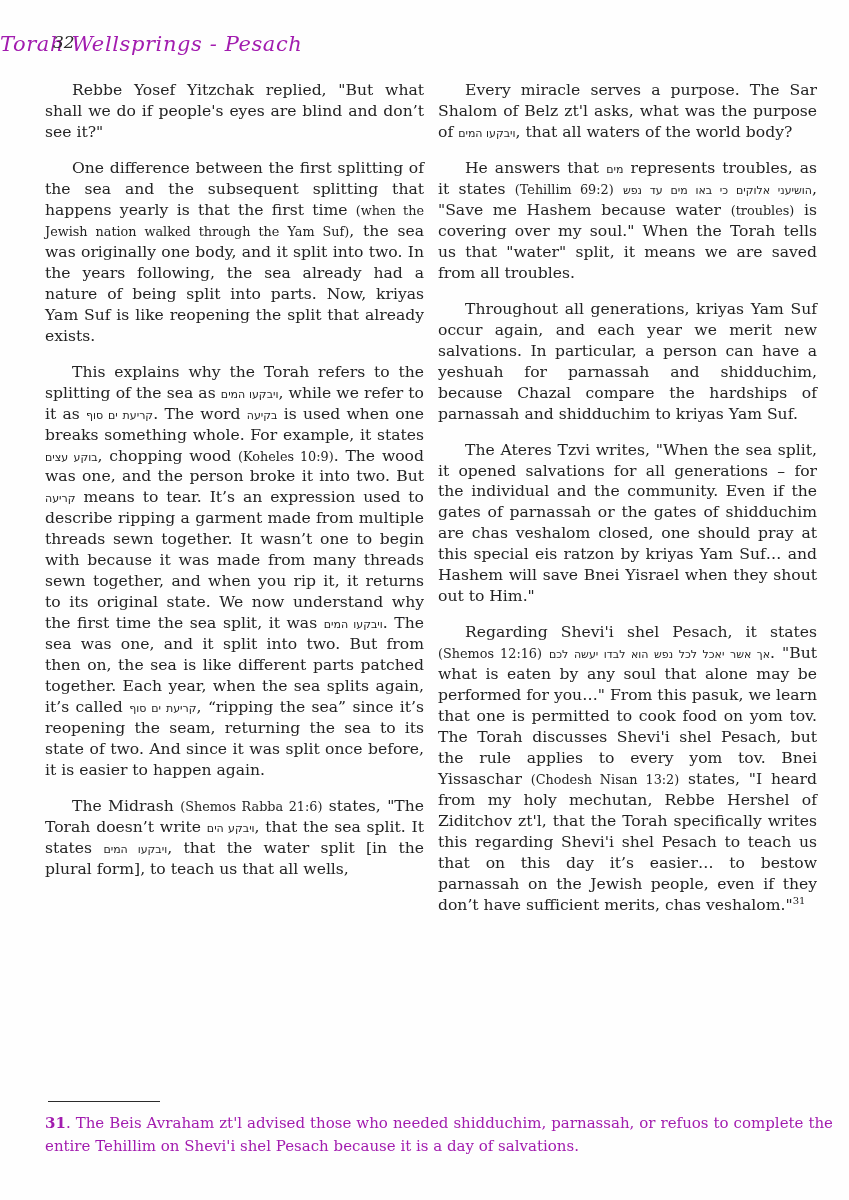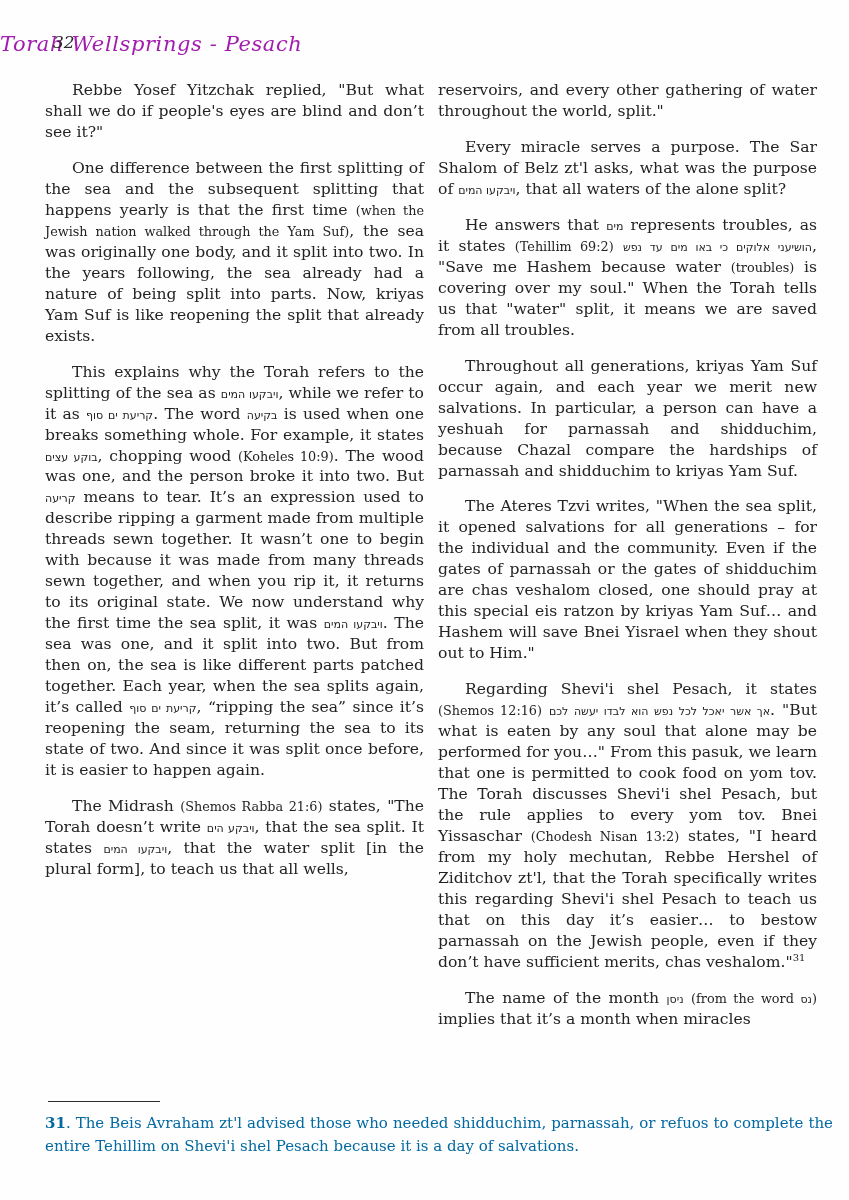--- a/index.html
+++ b/index.html
@@ -35,48 +35,46 @@
   .sm { font-size:12.8px; }
   .he { font-family:"DejaVu Sans",sans-serif; font-size:11px; }
   .sup { vertical-align:super; font-size:10px; line-height:0; }
   .bd { font-weight:bold; }
   .fsep {
     position:absolute; left:48px; top:1101px;
     width:112px; border-top:1.7px solid #2b2b2b;
   }
   .footnote {
     position:absolute; left:45px; right:16px; top:1112px;
-    font-size:15px; line-height:1.5; text-align:justify; color:#0369a1;
+    font-size:15px; line-height:1.5; text-align:justify; color:#a21caf;
   }
 </style>
 </head>
 <body>
 
 <div class="page">
 
   <div class="header">
     <span class="pagenum">32</span>
     <div class="title">Torah Wellsprings  - Pesach</div>
   </div>
 
   <div class="columns">
     <div class="col">
         <p class="para"><span>Rebbe Yosef Yitzchak replied, "But what shall we do if people's eyes are blind and don’t see it?"</span></p>
         <p class="para"><span>One difference between the first splitting of the sea and the subsequent splitting that happens yearly is that the first time </span><span class="sm">(when the Jewish nation walked through the Yam Suf)</span><span>, the sea was originally one body, and it split into two. In the years following, the sea already had a nature of being split into parts. Now, </span><span class="it">kriyas Yam Suf</span><span> is like reopening the split that already exists.</span></p>
         <p class="para"><span>This explains why the Torah refers to the splitting of the sea as </span><span class="he">ויבקעו המים</span><span>, while we refer to it as </span><span class="he">קריעת ים סוף</span><span>. The word </span><span class="he">בקיעה</span><span> is used when one breaks something whole. For example, it states </span><span class="he">בוקע עצים</span><span>, chopping wood </span><span class="sm">(</span><span class="sm it">Koheles</span><span class="sm"> 10:9)</span><span>. The wood was one, and the person broke it into two. But </span><span class="he">קריעה</span><span> means to tear. It’s an expression used to describe ripping a garment made from multiple threads sewn together. It wasn’t one to begin with because it was made from many threads sewn together, and when you rip it, it returns to its original state. We now understand why the first time the sea split, it was </span><span class="he">ויבקעו המים</span><span>. The sea was one, and it split into two. But from then on, the sea is like different parts patched together. Each year, when the sea splits again, it’s called </span><span class="he">קריעת ים סוף</span><span>, “ripping the sea” since it’s reopening the seam, returning the sea to its state of two. And since it was split once before, it is easier to happen again.</span></p>
         <p class="para"><span>The Midrash </span><span class="sm">(</span><span class="sm it">Shemos Rabba</span><span class="sm"> 21:6)</span><span> states, "The Torah doesn’t write </span><span class="he">ויבקע הים</span><span>, that the </span><span class="it">sea</span><span> split. It states </span><span class="he">ויבקעו המים</span><span>, that the </span><span class="it">water</span><span> split [in the plural form], to teach us that all wells,</span></p>
       </div>
     <div class="col">
-        <p class="para noind"><span>reservoirs, and every other gathering of water throughout the world, split."</span></p>
-        <p class="para"><span>Every miracle serves a purpose. The Sar Shalom of Belz </span><span class="it">zt'l</span><span> asks, what was the purpose of </span><span class="he">ויבקעו המים</span><span>, that all waters of the alone split?</span></p>
+        <p class="para"><span>Every miracle serves a purpose. The Sar Shalom of Belz </span><span class="it">zt'l</span><span> asks, what was the purpose of </span><span class="he">ויבקעו המים</span><span>, that all waters of the world body?</span></p>
         <p class="para"><span>He answers that </span><span class="he">מים</span><span> represents troubles, as it states </span><span class="sm">(</span><span class="sm it">Tehillim</span><span class="sm"> 69:2)</span><span> </span><span class="he">הושיעני אלוקים כי באו מים עד נפש</span><span>, "Save me Hashem because water </span><span class="sm">(troubles)</span><span> is covering over my soul." When the Torah tells us that "water" split, it means we are saved from all troubles.</span></p>
         <p class="para"><span>Throughout all generations, </span><span class="it">kriyas Yam Suf</span><span> occur again, and each year we merit new salvations. In particular, a person can have a </span><span class="it">yeshuah</span><span> for </span><span class="it">parnassah</span><span> and </span><span class="it">shidduchim</span><span>, because Chazal compare the hardships of </span><span class="it">parnassah</span><span> and </span><span class="it">shidduchim</span><span> to </span><span class="it">kriyas Yam Suf</span><span>.</span></p>
         <p class="para"><span>The Ateres Tzvi writes, "When the sea split, it opened salvations for all generations – for the individual and the community. Even if the gates of </span><span class="it">parnassah</span><span> or the gates of </span><span class="it">shidduchim</span><span> are </span><span class="it">chas veshalom</span><span> closed, one should pray at this special </span><span class="it">eis ratzon</span><span> by kriyas Yam Suf… and Hashem will save Bnei Yisrael when they shout out to Him."</span></p>
         <p class="para"><span>Regarding Shevi'i shel Pesach, it states </span><span class="sm">(Shemos 12:16)</span><span> </span><span class="he">אך אשר יאכל לכל נפש הוא לבדו יעשה לכם</span><span>. "But what is eaten by any soul that alone may be performed for you…" From this pasuk, we learn that one is permitted to cook food on yom tov. The Torah discusses Shevi'i shel Pesach, but the rule applies to every yom tov. Bnei Yissaschar </span><span class="sm">(</span><span class="sm it">Chodesh Nisan</span><span class="sm"> 13:2)</span><span> states, "I heard from my holy </span><span class="it">mechutan</span><span>, Rebbe Hershel of Ziditchov </span><span class="it">zt'l</span><span>, that the Torah specifically writes this regarding Shevi'i shel Pesach to teach us that on this day it’s easier… to bestow </span><span class="it">parnassah</span><span> on the Jewish people, even if they don’t have sufficient merits, </span><span class="it">chas veshalom</span><span>."</span><span class="sup">31</span></p>
-        <p class="para"><span>The name of the month </span><span class="he">ניסן</span><span> </span><span class="sm">(from the word </span><span class="sm he">נס</span><span class="sm">)</span><span> implies that it’s a month when miracles</span></p>
       </div>
   </div>
 
   <div class="fsep"></div>
 
   <div class="footnote"><span class="bd">31</span><span>. The Beis Avraham </span><span class="it">zt'l</span><span> advised those who needed </span><span class="it">shidduchim</span><span>, </span><span class="it">parnassah</span><span>, or </span><span class="it">refuos</span><span> to complete the entire </span><span class="it">Tehillim</span><span> on Shevi'i shel Pesach because it is a day of salvations.</span></div>
 
 </div>
 
 </body></html>

